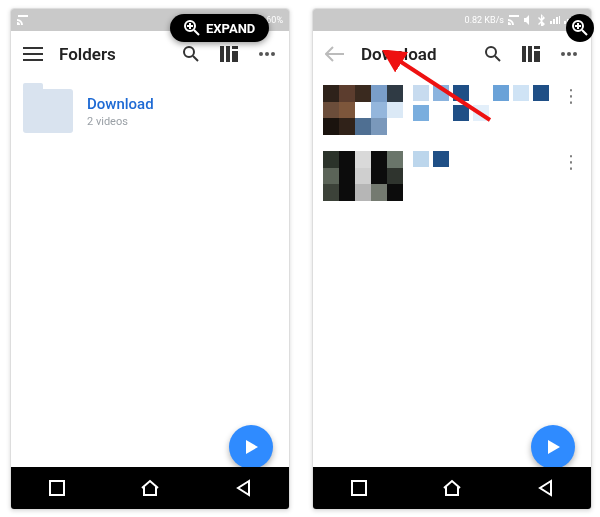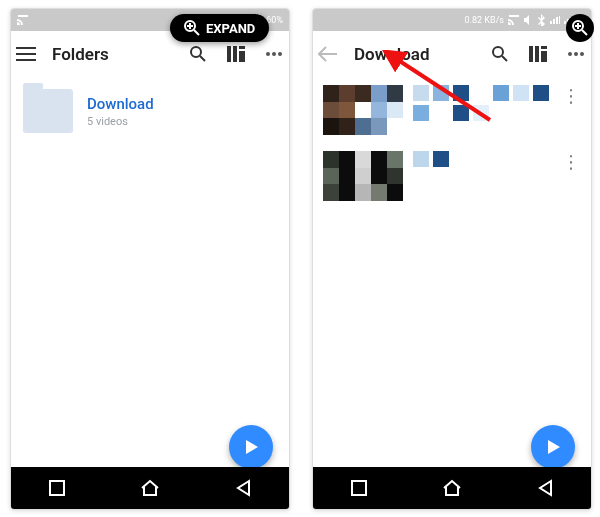--- a/index.html
+++ b/index.html
@@ -3,21 +3,21 @@
 <meta charset="utf-8">
 <style>
   html,body{margin:0;padding:0;background:#f0f0f0;font-family:Roboto,Arial,sans-serif;}
   .stage{width:600px;height:517px;position:relative;background:#fff;}
   .phone{position:absolute;top:8px;width:278px;height:500px;background:#fff;border:1px solid #ddd;box-shadow:0 1px 4px rgba(0,0,0,0.15);border-radius:4px;overflow:hidden;}
   .phoneL{left:10px;}
   .phoneR{left:312px;}
   .statusbar{height:22px;background:#c9c9c9;color:#fff;font-size:9px;display:flex;align-items:center;padding:0 6px;justify-content:space-between;}
   .statusbar .sicons{display:flex;gap:5px;align-items:center;}
   .statusbar .sright{display:flex;gap:4px;align-items:center;font-size:9px;}
-  .appbar{height:46px;display:flex;align-items:center;padding:0 3px;gap:14px;color:#333;}
+  .appbar{height:46px;display:flex;align-items:center;padding:0 10px;gap:14px;color:#333;}
   .appbar .title{flex:1;font-size:17px;font-weight:600;color:#222;}
   .appbar .abtn{width:24px;height:24px;display:flex;align-items:center;justify-content:center;color:#555;}
   .content{position:relative;height:calc(100% - 22px - 46px - 42px);overflow:hidden;padding:8px 10px;}
   .folder-row{display:flex;align-items:center;gap:14px;padding:4px 2px;}
   .folder-icon{width:50px;height:44px;background:#d9e3ef;border-radius:3px;position:relative;}
   .folder-icon:before{content:"";position:absolute;top:-6px;left:0;width:20px;height:8px;background:#d9e3ef;border-radius:2px 2px 0 0;}
   .folder-texts .fname{color:#1e6ad4;font-size:15px;font-weight:500;}
   .folder-texts .fsub{color:#9aa0a6;font-size:11px;margin-top:2px;}
   .video-row{display:flex;align-items:flex-start;gap:10px;margin-bottom:16px;}
   .thumb{width:80px;height:50px;display:grid;grid-template-columns:repeat(5,1fr);grid-template-rows:repeat(3,1fr);}
@@ -89,21 +89,21 @@
             <circle cx="14" cy="2" r="2" fill="#555"></circle>
           </svg>
     </div>
   </div>
 
   <div class="content">
     <div class="folder-row">
       <div class="folder-icon"></div>
       <div class="folder-texts">
         <div class="fname">Download</div>
-        <div class="fsub">5 videos</div>
+        <div class="fsub">2 videos</div>
       </div>
     </div>
 
     <div class="fab">
       <svg width="18" height="18" viewBox="0 0 18 18">
             <path d="M4 2l12 7L4 16z"></path>
           </svg>
     </div>
   </div>
 

